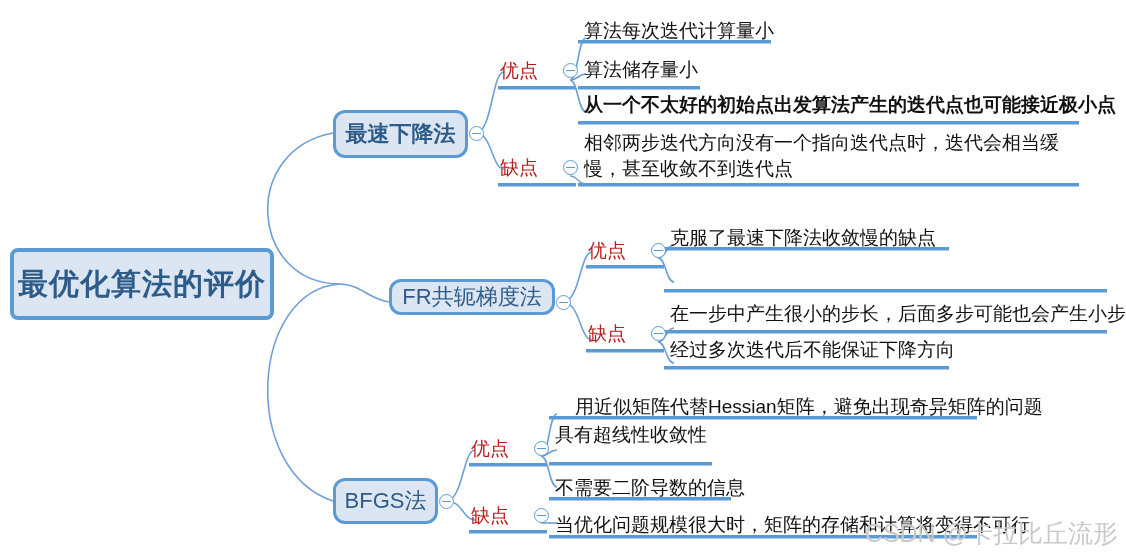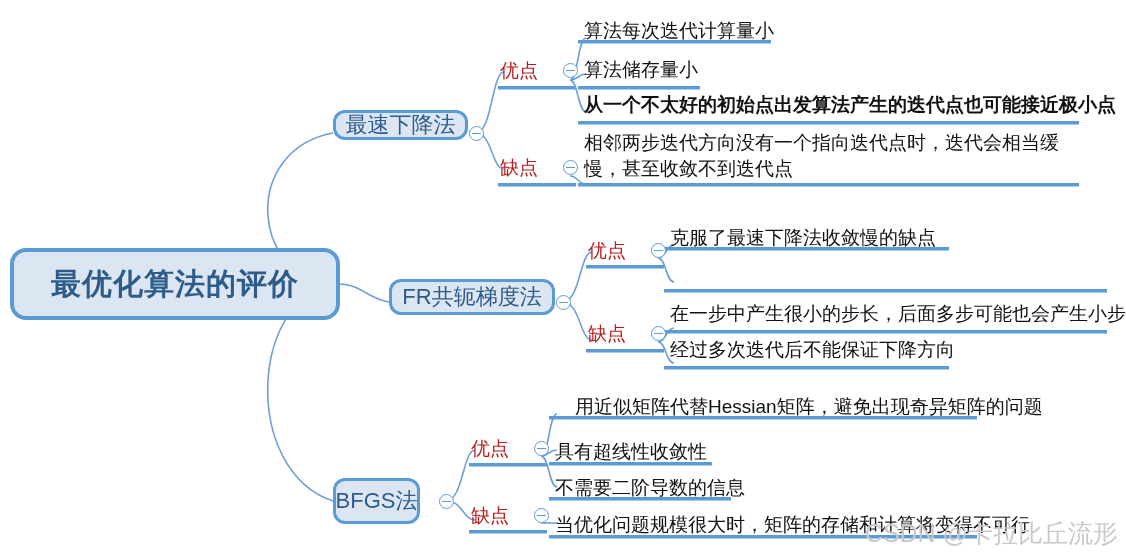--- a/index.html
+++ b/index.html
@@ -12,30 +12,30 @@
   svg.links{position:absolute;left:0;top:0;width:1126px;height:554px;pointer-events:none;}
 
   
   .node{
     position:absolute;box-sizing:border-box;
     background:#dce6f2;border:3px solid #5b9bd5;border-radius:12px;
     display:flex;align-items:center;justify-content:center;
     color:#2e5c8a;white-space:nowrap;
   }
   .node.root{
-    left:10px;top:248px;width:330px;height:72px;
-    border-width:4px;border-radius:16px;
+    left:10px;top:248px;width:264px;height:72px;
+    border-width:4px;border-radius:8px;
     font-size:30px;font-weight:bold;letter-spacing:1px;
   }
   .node.branch{
     font-size:22px;font-weight:normal;
   }
-  .node.b1{left:333px;top:110px;width:135px;height:30px;}
+  .node.b1{left:333px;top:110px;width:135px;height:48px;font-weight:bold;}
   .node.b2{left:389px;top:279px;width:166px;height:36px;}
-  .node.b3{left:333px;top:478px;width:87px;height:46px;}
+  .node.b3{left:333px;top:478px;width:105px;height:46px;}
 
   
   .sublabel{
     position:absolute;color:#b91c1c;font-size:19px;white-space:nowrap;
   }
 
   
   .leaf{
     position:absolute;color:#111111;font-size:19px;line-height:26px;
     white-space:nowrap;
@@ -162,19 +162,19 @@
   </div>
   <div class="collapse" style="left:439px;top:494px;"></div>
 
   <div class="sublabel" style="left:471px;top:436px;">优点</div>
   <div class="collapse" style="left:534px;top:441px;"></div>
 
   <div class="sublabel" style="left:471px;top:503px;">缺点</div>
   <div class="collapse" style="left:534px;top:508px;"></div>
 
   <div class="leaf" style="left:575px;top:394px;">用近似矩阵代替Hessian矩阵，避免出现奇异矩阵的问题</div>
-  <div class="leaf" style="left:555px;top:439px;">具有超线性收敛性</div>
+  <div class="leaf" style="left:555px;top:422px;">具有超线性收敛性</div>
   <div class="leaf" style="left:555px;top:475px;">不需要二阶导数的信息</div>
   <div class="leaf" style="left:555px;top:512px;">当优化问题规模很大时，矩阵的存储和计算将变得不可行</div>
 
   <div class="watermark">CSDN @卡拉比丘流形</div>
 
 </div>
 
 </body></html>

